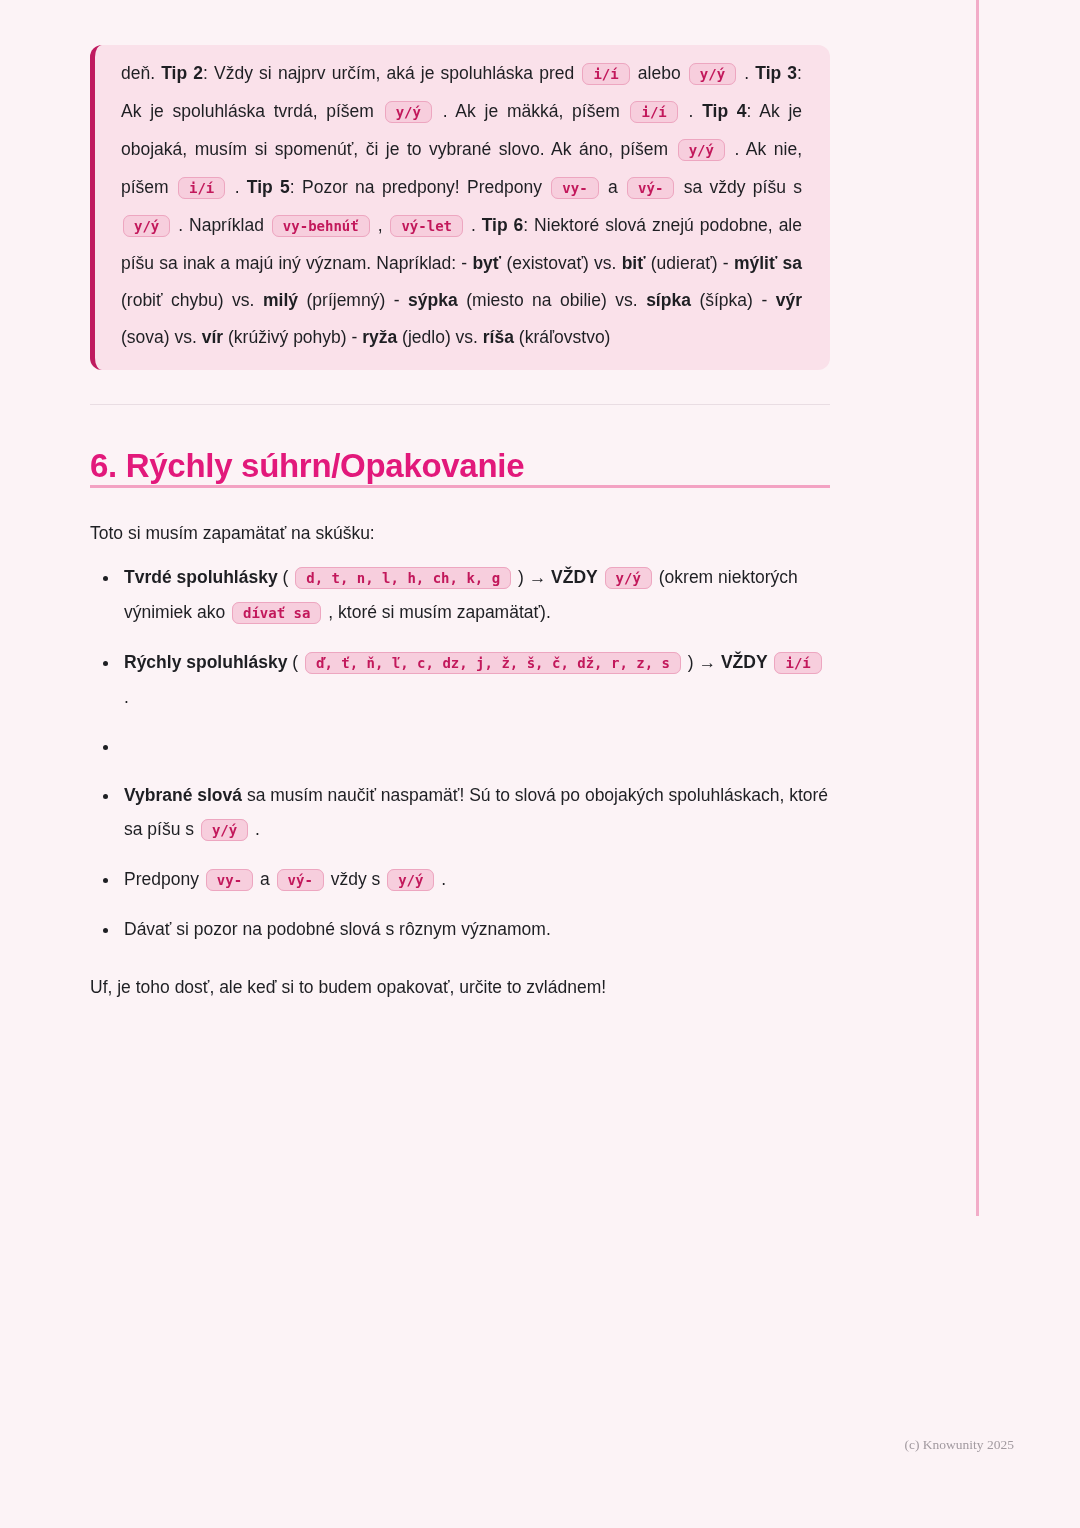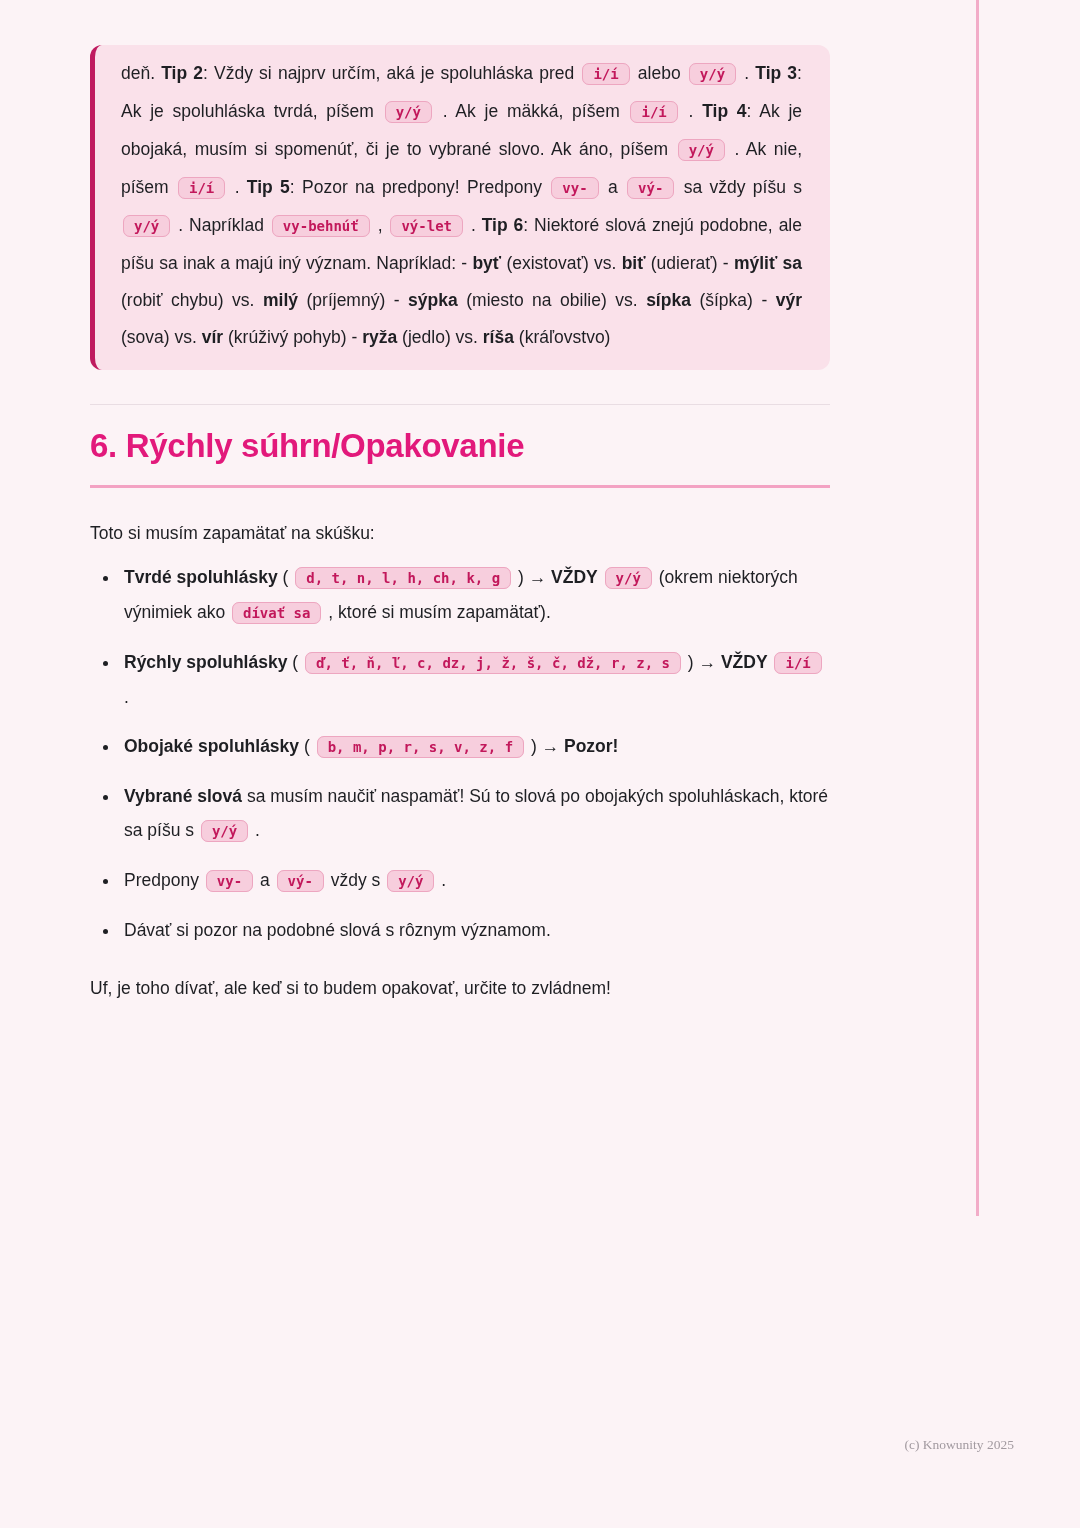--- a/index.html
+++ b/index.html
@@ -38,21 +38,21 @@
     padding:2px 10px;
     white-space:nowrap;
     margin:0 2px;
   }
 
   .divider{ height:1px; background:var(--divider); margin-top:34px; }
 
   .section-heading{
     color:var(--heading-color);
     font-size:33px; font-weight:bold; letter-spacing:-0.3px;
-    margin:22px 0 0 0; padding-bottom:20px;
+    margin:42px 0 0 0; padding-bottom:0;
     border-bottom:3px solid var(--heading-underline);
   }
 
   .intro{ margin:30px 0 0 0; font-size:17.5px; line-height:30px; }
 
   ul.main-list{
     margin:12px 0 0 0; padding-left:30px;
     font-size:17.5px; line-height:34px;
     list-style-type:disc;
   }
@@ -92,32 +92,31 @@
   <p class="intro">Toto si musím zapamätať na skúšku:</p>
 
   <ul class="main-list">
     <li>
       <span class="rich"><strong>Tvrdé spoluhlásky</strong> ( <code class="chip">d, t, n, l, h, ch, k, g</code> ) → <strong>VŽDY</strong> <code class="chip">y/ý</code> (okrem niektorých výnimiek ako <code class="chip">dívať sa</code> , ktoré si musím zapamätať).</span>
     </li>
     <li>
       <span class="rich"><strong>Rýchly spoluhlásky</strong> ( <code class="chip">ď, ť, ň, ľ, c, dz, j, ž, š, č, dž, r, z, s</code> ) → <strong>VŽDY</strong> <code class="chip">i/í</code> .</span>
     </li>
     <li>
-      <span class="rich"><strong>Obojaké spoluhlásky</strong> ( <code class="chip">b, m, p, r, s, v, z, f</code> ) → <strong>Pozor!</strong></span>
     </li>
     <li>
       <span class="rich"><strong>Vybrané slová</strong> sa musím naučiť naspamäť! Sú to slová po obojakých spoluhláskach, ktoré sa píšu s <code class="chip">y/ý</code> .</span>
     </li>
     <li>
       <span class="rich">Predpony <code class="chip">vy-</code> a <code class="chip">vý-</code> vždy s <code class="chip">y/ý</code> .</span>
     </li>
     <li>
       <span class="rich">Dávať si pozor na podobné slová s rôznym významom.</span>
     </li>
   </ul>
 
-  <p class="closing">Uf, je toho dívať, ale keď si to budem opakovať, určite to zvládnem!</p>
+  <p class="closing">Uf, je toho dosť, ale keď si to budem opakovať, určite to zvládnem!</p>
 
 </main>
 
 <div class="edge-line"></div>
 
 <div class="footer">(c) Knowunity 2025</div>
 
 </body></html>

